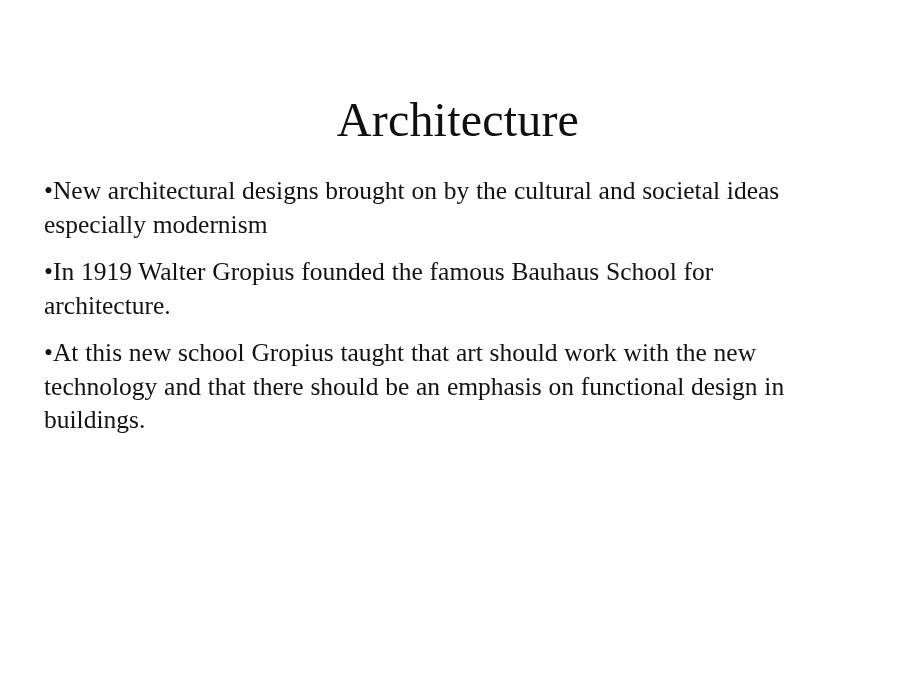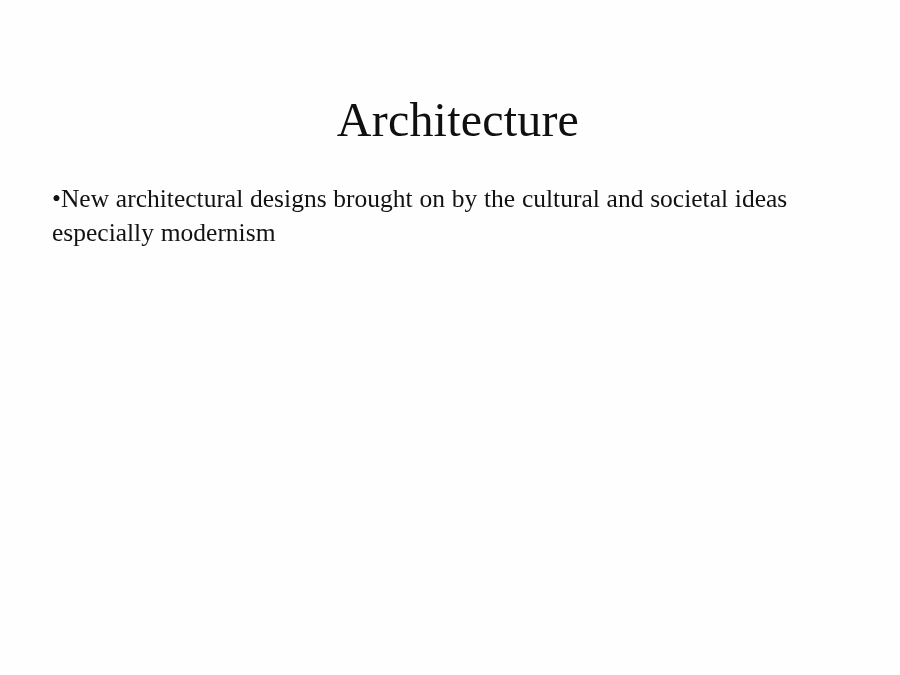--- a/index.html
+++ b/index.html
@@ -35,21 +35,21 @@
     letter-spacing: 0.2px;
     color: #101010;
     margin: 8px;
   }
 
   .body-list {
     position: absolute;
     top: 174px;
     left: 44px;
     width: 790px;
-    margin: 8px;
+    margin: 0;
     padding: 0;
     list-style: none;
   }
 
   .bullet-item {
     font-size: 25.5px;
     line-height: 33.5px;
     margin: 0 0 14px 0;
     padding: 0;
     text-indent: 0;
@@ -76,17 +76,19 @@
 
 <div class="slide">
 
   <h1 class="slide-title">Architecture</h1>
 
   <ul class="body-list">
 
     <li class="bullet-item"><span class="bullet-mark">•</span><span class="bullet-text">New architectural designs brought on by the cultural and societal ideas especially modernism</span></li>
 
 
+    <li class="bullet-item"><span class="bullet-mark">•</span><span class="bullet-text">In 1919 Walter Gropius founded the famous Bauhaus School for architecture.</span></li>
 
+    <li class="bullet-item"><span class="bullet-mark">•</span><span class="bullet-text">At this new school Gropius taught that art should work with the new technology and that there should be an emphasis on functional design in buildings.</span></li>
 
   </ul>
 
 </div>
 
 </body></html>

